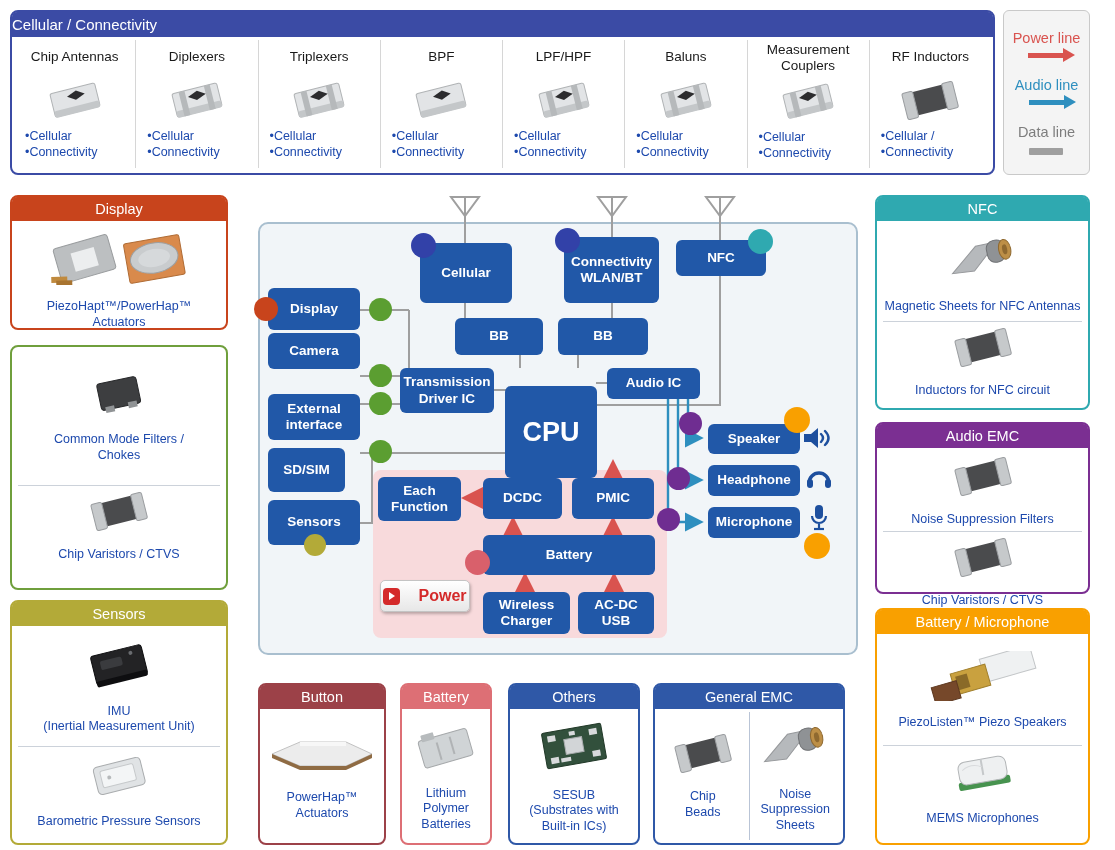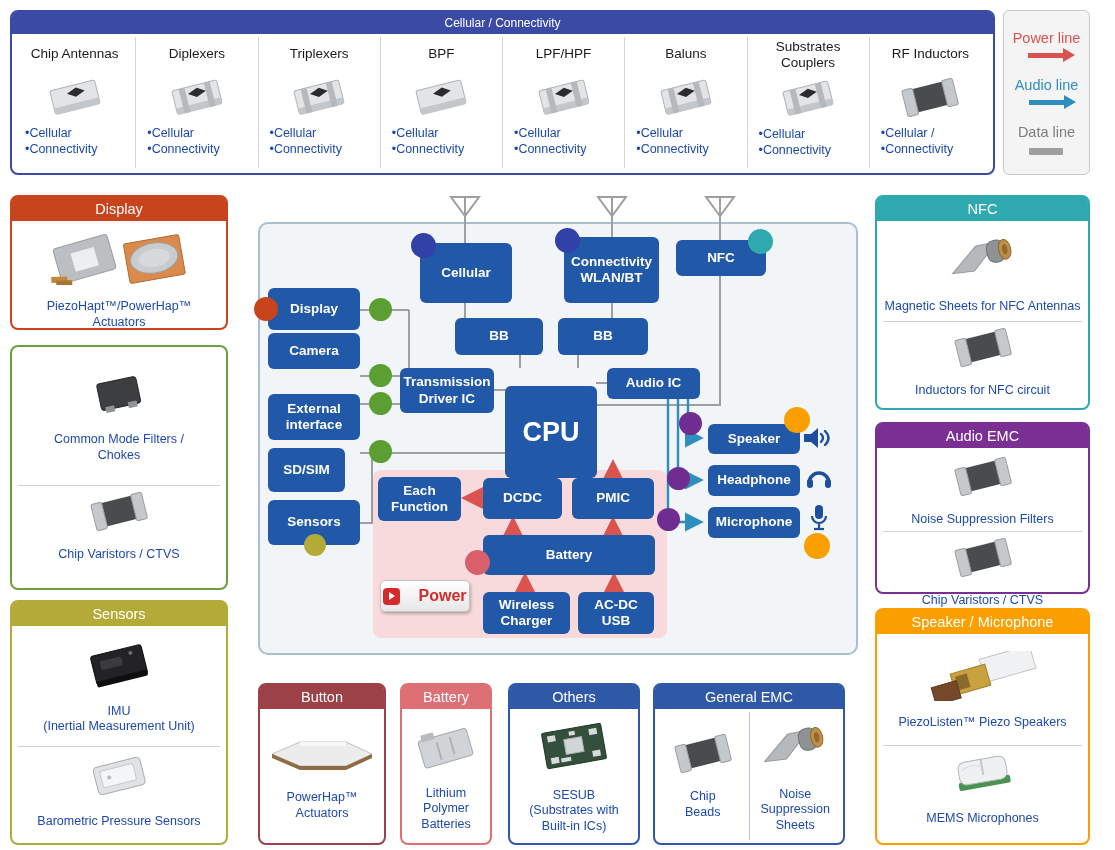--- a/index.html
+++ b/index.html
@@ -2,21 +2,21 @@
 <html style="--top-header: #3b4ba5; --block-blue: #2158a8; --panel-bg: #f1f5f8; --panel-border: #a9bfcf; --pink-region: #f8dadc; --caption-blue: #1d49ad; --display-accent: #c8441c; --dces-accent: #6f9f3c; --sensors-accent: #b3aa38; --nfc-accent: #2fa9b0; --audio-emc-accent: #7b2f92; --speaker-mic-accent: #f9a000; --button-accent: #9c4148; --battery-accent: #dd6f75; --others-accent: #2f58a7; --general-emc-accent: #2f58a7; --power-line: #d9534f; --audio-line: #2e8fbf; --data-line: #9f9f9f; --dot-green: #5b9e31; --dot-blue: #3241a8; --dot-purple: #6f2d91; --dot-orange: #f9a000; --dot-battery: #d9606b; --power-text: #d42a2a;"><head>
 <meta charset="utf-8">
 <style>
   html,body{margin:0;padding:0;background:#fff;}
   .stage{position:relative;width:1115px;height:850px;background:#fff;
     font-family:"Liberation Sans",sans-serif;overflow:hidden;}
 
   
   .toppanel{position:absolute;left:10px;top:10px;width:985px;height:165px;background:#fff;
     border:2px solid var(--top-header);border-radius:8px;box-sizing:border-box;display:flex;flex-direction:column;}
-  .panel-head{background:var(--top-header);color:#fff;text-align:center;font-size:12px;
+  .panel-head{background:var(--top-header);color:#fff;font-size:15px;
     padding:4px 0;border-radius:5px 5px 0 0;}
   .cats{flex:1;display:flex;padding:3px 2px 5px;}
   .cat{flex:1;display:flex;flex-direction:column;align-items:center;padding:2px 3px;min-width:0;}
   .cat+.cat{border-left:1px solid #d6d6d6;}
   .cat-label{font-size:13.5px;color:#1a1a1a;text-align:center;white-space:pre-line;line-height:1.15;
     min-height:30px;display:flex;align-items:center;justify-content:center;}
   .cat-img{height:56px;display:flex;align-items:center;justify-content:center;}
   .cat-bullets{align-self:stretch;padding-left:8px;}
   .bullet{color:var(--caption-blue);font-size:12.5px;line-height:1.3;white-space:nowrap;}
   .bullet::before{content:"\2022 ";}
@@ -190,21 +190,21 @@
                 <polygon points="28,19 38,15 46,20 36,24" fill="#2c2c2e"></polygon>
               </g>
             </svg>
           </div>
         <div class="cat-bullets">
           <div class="bullet">Cellular</div>
           <div class="bullet">Connectivity</div>
         </div>
       </div>
       <div class="cat">
-        <div class="cat-label">Substrates
+        <div class="cat-label">Measurement
 Couplers</div>
         <div class="cat-img">
             <svg width="72" height="48" viewBox="0 0 72 48">
               <g transform="rotate(-14 36 24)">
                 <rect x="13" y="12" width="46" height="24" rx="2" fill="#e2e4e6" stroke="#b0b3b5"></rect>
                 <rect x="13" y="30" width="46" height="7" rx="2" fill="#c4c7c9"></rect>
                 <rect x="20" y="12" width="6" height="25" fill="#b6b9bb"></rect>
                 <rect x="46" y="12" width="6" height="25" fill="#b6b9bb"></rect>
                 <polygon points="28,19 38,15 46,20 36,24" fill="#2c2c2e"></polygon>
               </g>
@@ -391,21 +391,21 @@
                 <rect x="49" y="9" width="11" height="27" rx="2" fill="#c6c9cb" stroke="#9a9da0"></rect>
               </g>
             </svg>
           </div>
         <div class="p-cap">Chip Varistors / CTVS</div>
       </div>
     </div>
   </div>
 
   <div class="pbox" style="left:875px;top:608px;width:215px;height:237px;--c:var(--speaker-mic-accent);">
-    <div class="pbox-head">Speaker / Microphone</div>
+    <div class="pbox-head">Battery / Microphone</div>
     <div class="pbox-body">
       <div class="product">
         <div class="p-img">
             <svg width="122" height="50" viewBox="0 0 122 50">
               <g transform="rotate(-16 61 25)">
                 <rect x="62" y="8" width="52" height="24" fill="#eff1f2" stroke="#c2c5c7"></rect>
                 <rect x="30" y="14" width="36" height="22" fill="#c9a13f" stroke="#a07f2c"></rect>
                 <rect x="34" y="18" width="12" height="14" fill="#8a6a28"></rect>
                 <rect x="8" y="22" width="26" height="18" fill="#76482a" stroke="#5d3820"></rect>
               </g>

